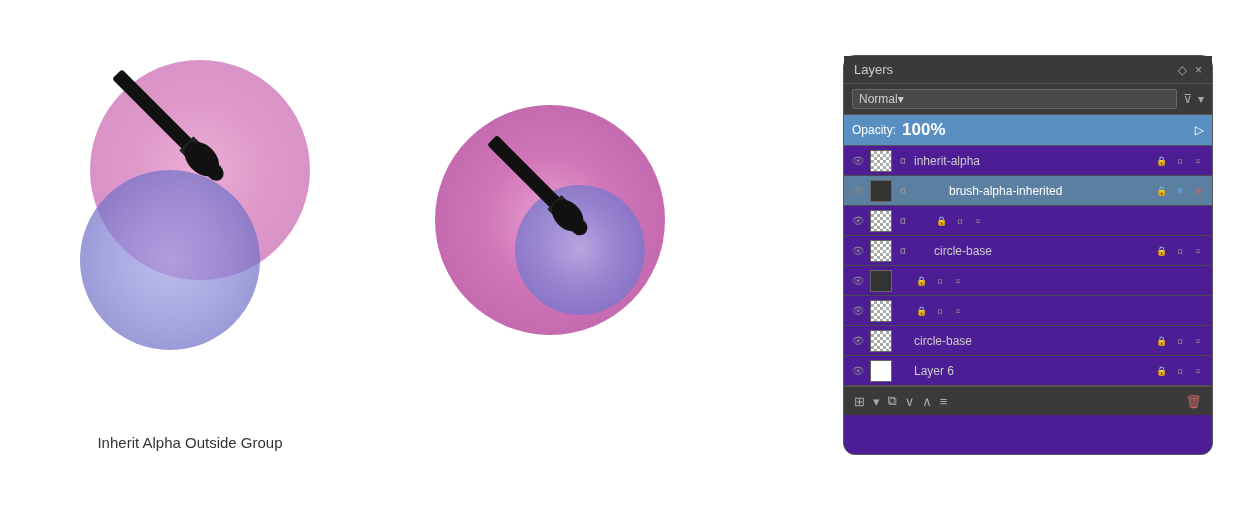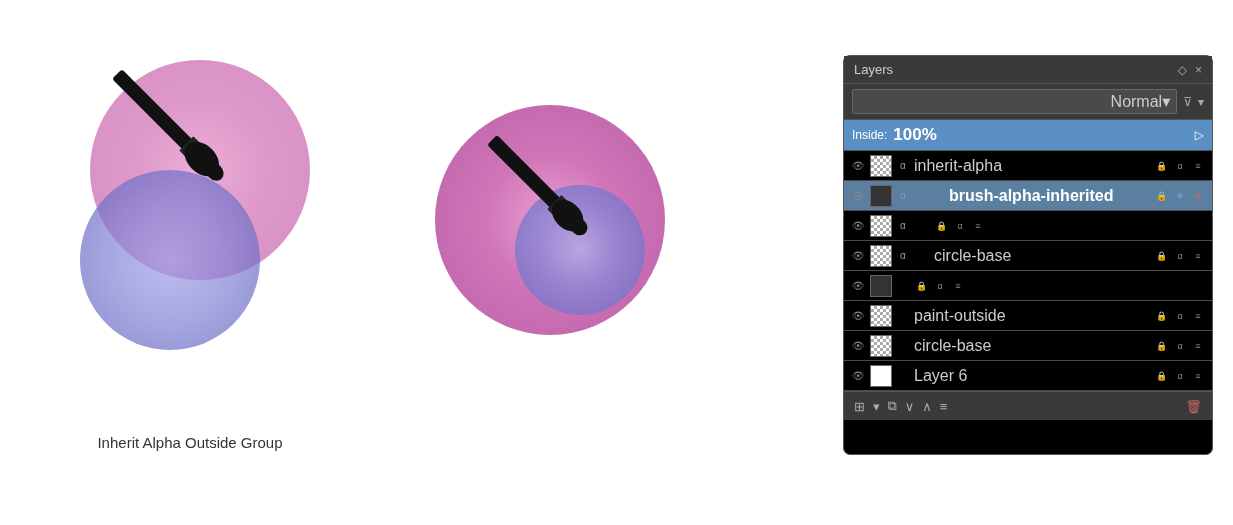--- a/index.html
+++ b/index.html
@@ -80,26 +80,26 @@
       font-size: 15px;
       color: #333333;
       text-align: center;
       margin-top: 8px;
     }
 
     
     .layers-panel {
       width: 370px;
       min-height: 400px;
-      background: #000000;
+      background: #4c1d95;
       border: 1px solid #555;
       position: absolute;
       right: 20px;
       top: 55px;
-      border-radius: 7px;
+      border-radius: 12px;
     }
 
     .layers-panel-header {
       display: flex;
       align-items: center;
       justify-content: space-between;
       padding: 6px 10px;
       background: #3a3a3a;
       border-bottom: 1px solid #555;
     }
@@ -129,26 +129,26 @@
       background: #3a3a3a;
       border-bottom: 1px solid #555;
       gap: 6px;
     }
 
     .blend-mode-select {
       flex: 1;
       background: #4a4a4a;
       border: 1px solid #666;
       color: #cccccc;
-      font-size: 16px;
+      font-size: 12px;
       padding: 2px 6px;
       border-radius: 2px;
       display: flex;
       align-items: center;
-      justify-content: flex-end;
+      justify-content: flex-start;
       cursor: pointer;
     }
 
     .filter-icon {
       color: #aaaaaa;
       font-size: 12px;
       cursor: pointer;
     }
 
     .opacity-row {
@@ -224,30 +224,30 @@
 
     .layer-alpha-icon {
       color: #999;
       font-size: 10px;
       width: 14px;
       text-align: center;
     }
 
     .layer-name {
       color: #cccccc;
-      font-size: 16px;
+      font-size: 12px;
       flex: 1;
       white-space: nowrap;
       overflow: hidden;
       text-overflow: ellipsis;
     }
 
     .layer-name.bold {
       color: #ffffff;
-      font-weight: 700;
+      font-weight: 400;
       padding-left: 15px;
     }
 
     .layer-icons-right {
       display: flex;
       gap: 2px;
       align-items: center;
     }
 
     .layer-icon-right {
@@ -352,21 +352,21 @@
     <div class="blend-mode-row">
       <div class="blend-mode-select">
         <span>Normal</span>
         <span>▾</span>
       </div>
       <span class="filter-icon">⊽</span>
       <span class="filter-icon">▾</span>
     </div>
 
     <div class="opacity-row">
-      <span class="opacity-label">Inside:</span>
+      <span class="opacity-label">Opacity:</span>
       <span class="opacity-value">100%</span>
       <span class="opacity-arrow">▷</span>
     </div>
 
     <div id="layer-list">
         <div class="layer-row">
           <span class="layer-eye" style="font-size: 10px;">👁</span>
           <div class="layer-thumb checkerboard"></div>
           <span class="layer-alpha-icon">α</span>
           <span class="layer-name">inherit-alpha</span>
@@ -418,21 +418,20 @@
           <div class="layer-icons-right">
             <span class="layer-icon-right" style="font-size: 9px;">🔒</span>
             <span class="layer-icon-right" style="font-size: 9px;">α</span>
             <span class="layer-icon-right" style="font-size: 9px;">≡</span>
           </div>
         </div>
         <div class="layer-row">
           <span class="layer-eye" style="font-size: 10px;">👁</span>
           <div class="layer-thumb checkerboard"></div>
           <span class="layer-alpha-icon"></span>
-          <span class="layer-name">paint-outside</span>
           <div class="layer-icons-right">
             <span class="layer-icon-right" style="font-size: 9px;">🔒</span>
             <span class="layer-icon-right" style="font-size: 9px;">α</span>
             <span class="layer-icon-right" style="font-size: 9px;">≡</span>
           </div>
         </div>
         <div class="layer-row">
           <span class="layer-eye" style="font-size: 10px;">👁</span>
           <div class="layer-thumb checkerboard"></div>
           <span class="layer-alpha-icon"></span>

